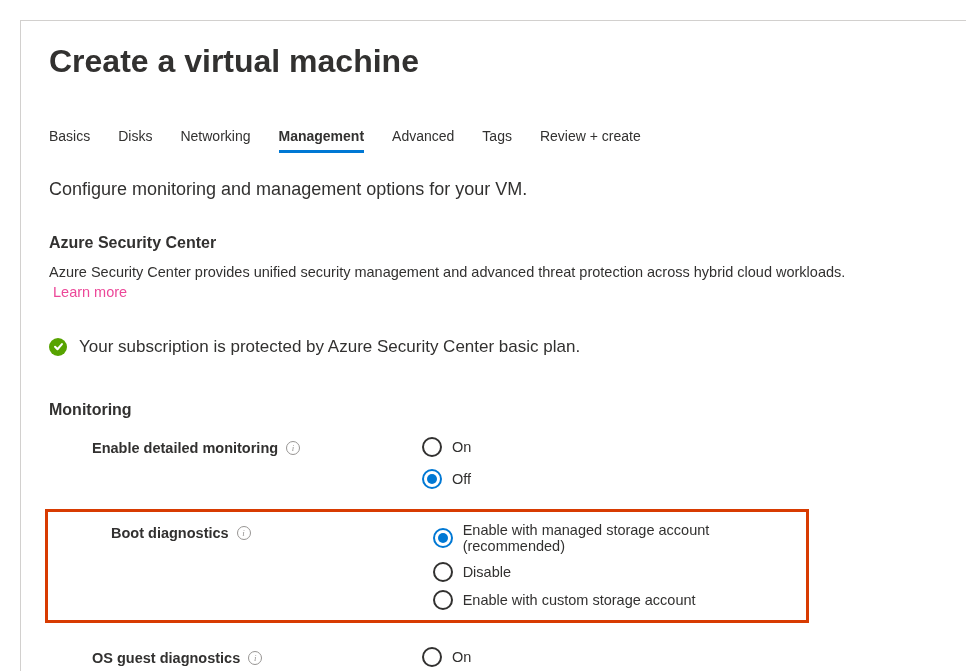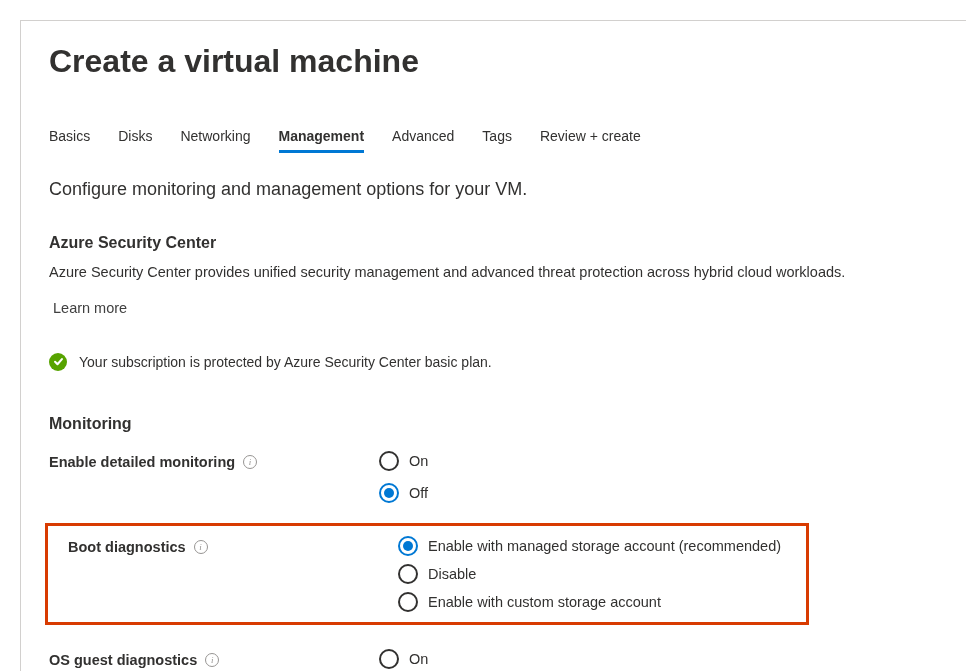--- a/index.html
+++ b/index.html
@@ -53,25 +53,25 @@
       font-weight: 600;
       color: #323130;
       margin-bottom: 10px;
     }
     .section-text {
       font-size: 14.5px;
       color: #323130;
       line-height: 1.4;
     }
     .learn-more {
-      color: #404040;
+      color: #ec4899;
       cursor: pointer;
       text-decoration: none;
       display: inline-block;
-      margin-top: 16px;
+      margin-top: 0;
       margin-left: 4px;
     }
     .status-row {
       display: flex;
       align-items: center;
       gap: 12px;
       margin-top: 34px;
       margin-bottom: 44px;
     }
     .check-icon {
@@ -82,37 +82,38 @@
       display: flex;
       align-items: center;
       justify-content: center;
       flex-shrink: 0;
     }
     .check-icon svg {
       width: 11px;
       height: 11px;
     }
     .status-text {
-      font-size: 14px;
+      font-size: 17px;
       color: #323130;
     }
     .form-row {
       display: flex;
       align-items: flex-start;
       margin-bottom: 20px;
     }
     .form-label {
       width: 330px;
       font-size: 14.5px;
       font-weight: 600;
       color: #323130;
       display: flex;
       align-items: center;
       gap: 8px;
       padding-top: 3px;
+      margin-left: 43px;
     }
     .info-icon {
       width: 14px;
       height: 14px;
       border-radius: 50%;
       border: 1px solid #979593;
       display: inline-flex;
       align-items: center;
       justify-content: center;
       font-size: 9px;

